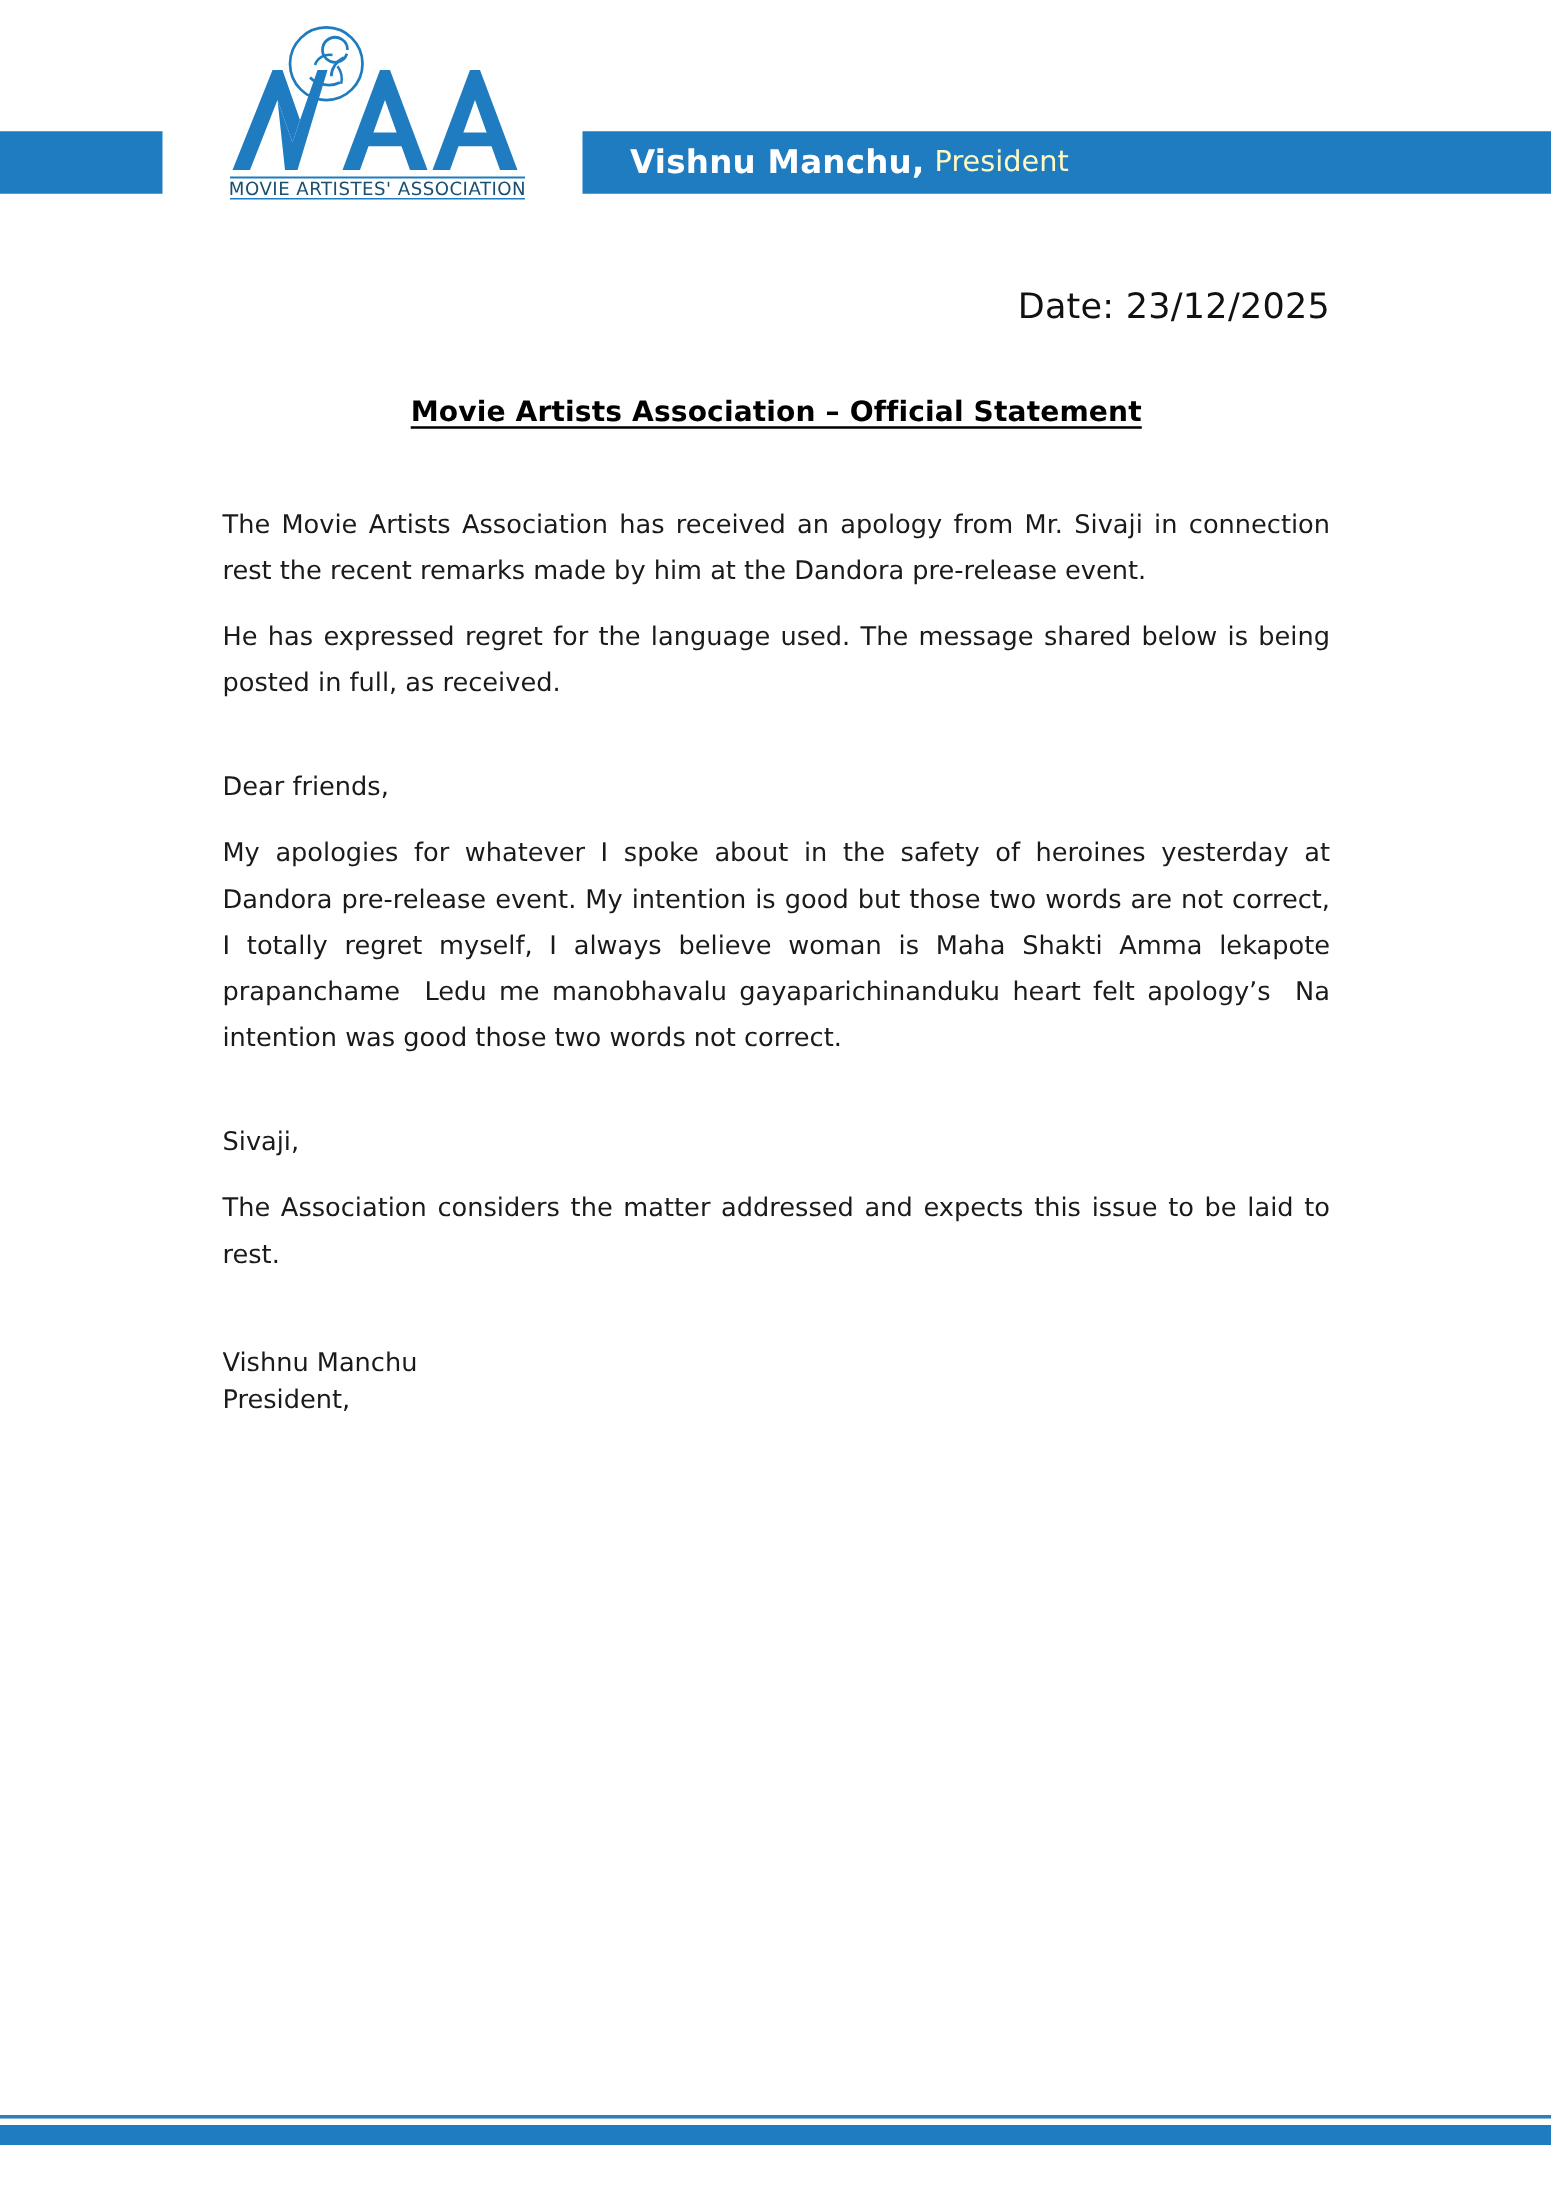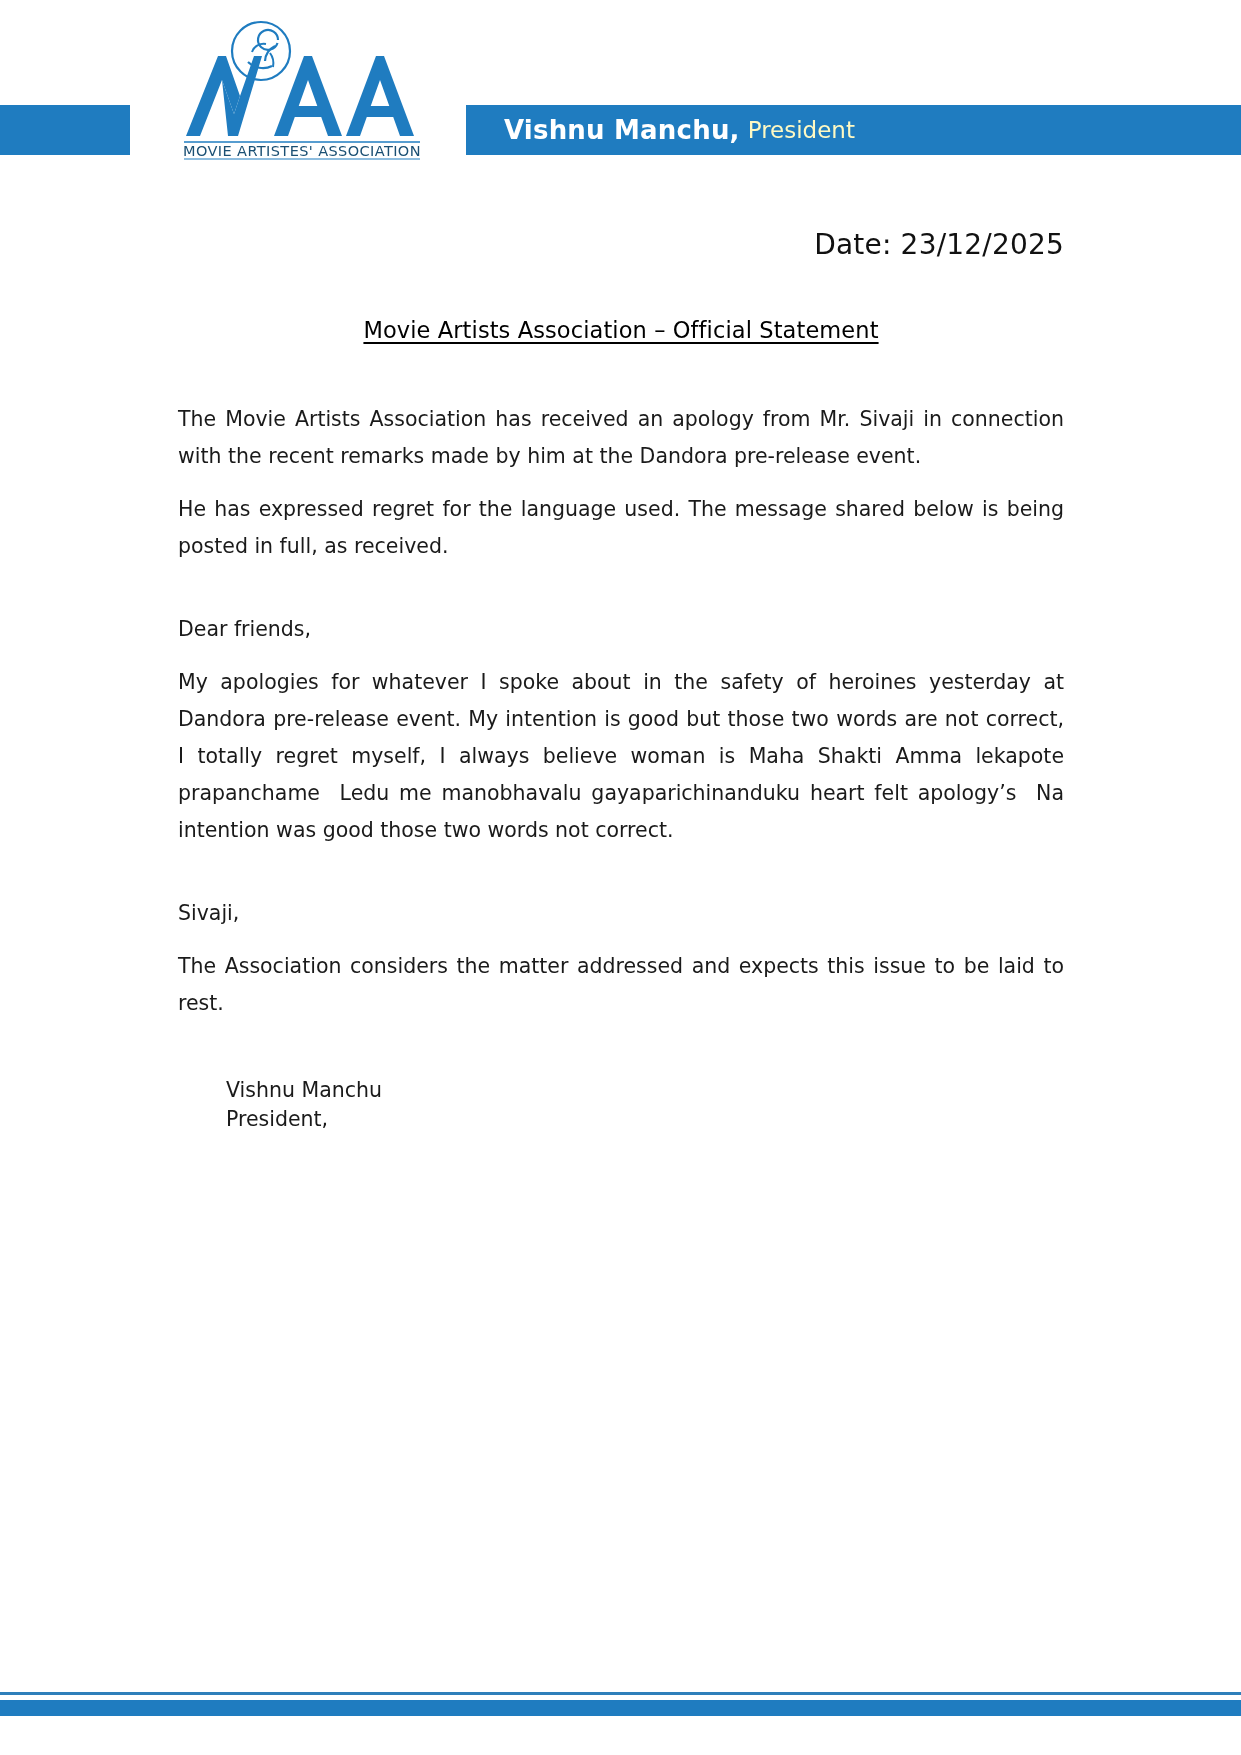--- a/index.html
+++ b/index.html
@@ -90,21 +90,21 @@
     text-align: right;
     font-size: 28px;
     color: #111111;
     letter-spacing: 0.2px;
     margin-bottom: 56px;
   }
 
   .doc-title {
     text-align: center;
     font-size: 22.5px;
-    font-weight: normal;
+    font-weight: bold;
     color: #000000;
     text-decoration: underline;
     text-underline-offset: 4px;
     margin-bottom: 58px;
     letter-spacing: 0.1px;
   }
 
   p.para {
     font-size: 20.5px;
     line-height: 37px;
@@ -115,21 +115,20 @@
   }
 
   p.para.loose { text-align: left; }
   .gap-md { height: 30px; }
 
   .signature {
     font-size: 20.5px;
     line-height: 29px;
     color: #1a1a1a;
     margin-top: 54px;
-    margin-left: 48px;
   }
   .signature div { white-space: pre; }
 
   
   .footer-line-thin {
     position: absolute;
     left: 0;
     top: 1692px;
     width: 1241px;
     height: 3px;
@@ -194,21 +193,21 @@
       </svg>
     </div>
   </div>
 
   <div class="content">
 
     <div class="date-line">Date: 23/12/2025</div>
 
     <div class="doc-title">Movie Artists Association – Official Statement</div>
 
-    <p class="para">The Movie Artists Association has received an apology from Mr. Sivaji in connection with the recent remarks made by him at the Dandora pre-release event.</p>
+    <p class="para">The Movie Artists Association has received an apology from Mr. Sivaji in connection rest the recent remarks made by him at the Dandora pre-release event.</p>
 
     <p class="para">He has expressed regret for the language used. The message shared below is being posted in full, as received.</p>
 
     <div class="gap-md"></div>
 
     <p class="para loose">Dear friends,</p>
 
     <p class="para">My apologies for whatever I spoke about in the safety of heroines yesterday at Dandora pre-release event. My intention is good but those two words are not correct, I totally regret myself, I always believe woman is Maha Shakti Amma lekapote prapanchame  Ledu me manobhavalu gayaparichinanduku heart felt apology’s  Na intention was good those two words not correct.</p>
 
     <div class="gap-md"></div>

